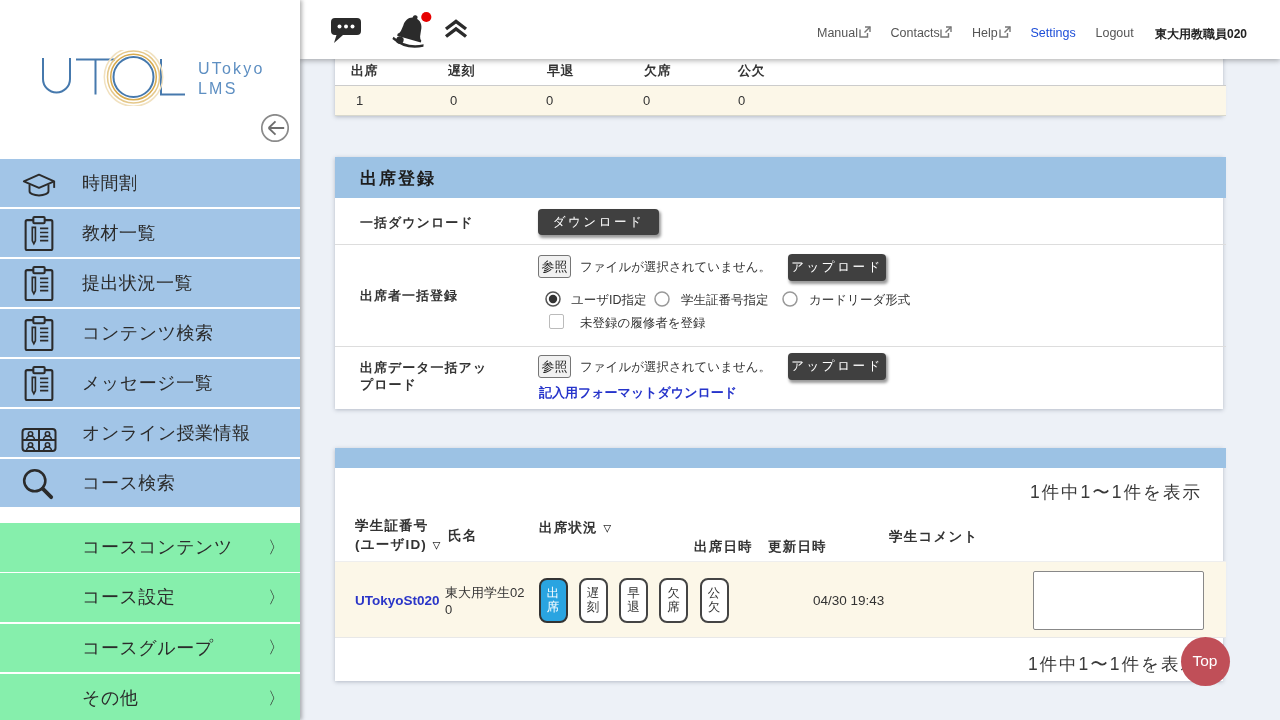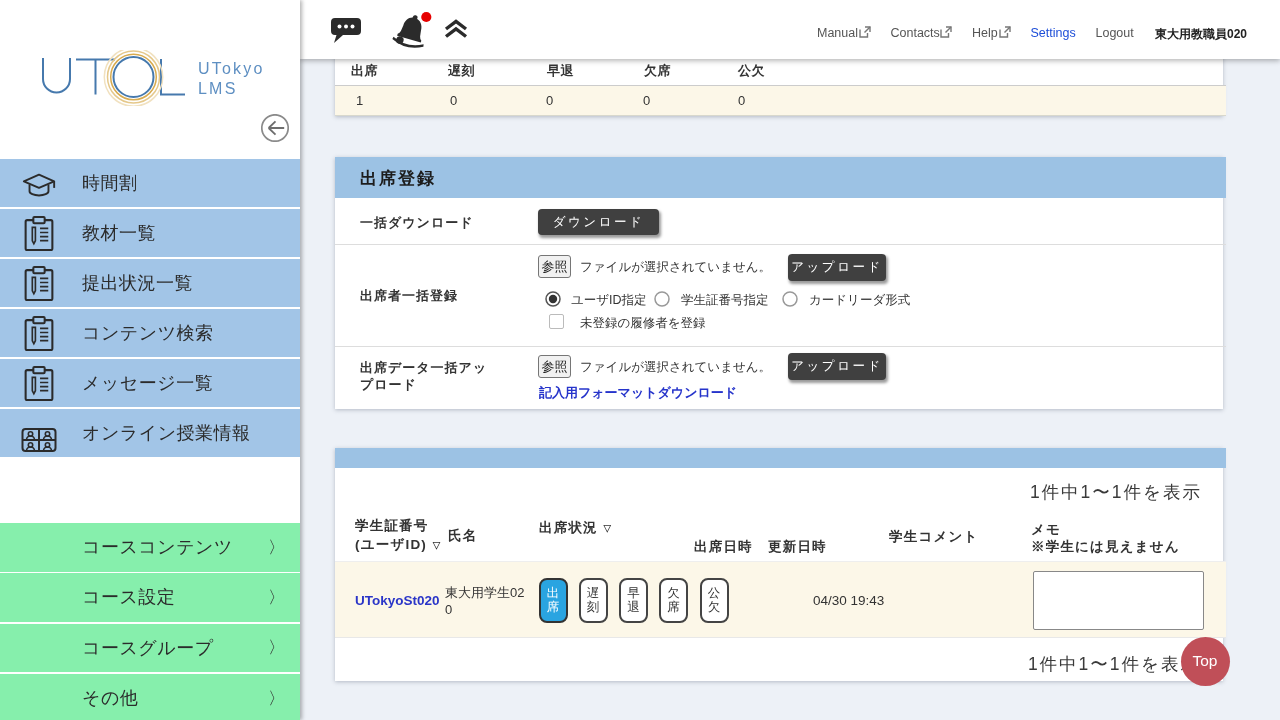--- a/index.html
+++ b/index.html
@@ -76,21 +76,20 @@
 <div class="panel" style="top:448px; height:233px;">
   <div class="abs bhead" style="left:0; top:0; width:891px; height:20px;"></div>
   <div class="abs" style="right:21px; top:31.5px; font-size:17.5px; letter-spacing:2px; color:#3a3a3a;">1件中1〜1件を表示</div>
 
   <div class="hdr3" style="left:20px; top:69px; line-height:18.5px;">学生証番号<br>(ユーザID) <span style="font-size:9px;">▽</span></div>
   <div class="hdr3" style="left:113px; top:79px;">氏名</div>
   <div class="hdr3" style="left:204px; top:71px;">出席状況 <span style="font-size:9px;">▽</span></div>
   <div class="hdr3" style="left:359px; top:90px;">出席日時</div>
   <div class="hdr3" style="left:433px; top:90px;">更新日時</div>
   <div class="hdr3" style="left:554px; top:80px;">学生コメント</div>
-  <div class="hdr3" style="left:696px; top:74px; line-height:16.5px;">メモ<br>※学生には見えません</div>
 
   <div class="abs" style="left:0; top:113px; width:891px; height:77px; background:#fcf7e8; border-top:1px solid #eee; border-bottom:1px solid #e8e8e8;"></div>
   <div class="abs" style="left:20px; top:145px; font-size:13.5px; font-weight:bold; color:#2a35c8;">UTokyoSt020</div>
   <div class="abs" style="left:110px; top:136px; width:84px; font-size:13px; line-height:17px; word-break:break-all;">東大用学生020</div>
 
   <div class="abs vline" style="left:203.5px; top:130px; width:29px; height:44.5px; background:#2aa4e1; border:2px solid #333; border-radius:8px; color:#fff; font-size:12.5px; line-height:14.5px; justify-content:center; text-align:center;">出<br>席</div>
   <div class="abs vline" style="left:243.5px; top:130px; width:29px; height:44.5px; background:#fff; border:2px solid #444; border-radius:8px; color:#333; font-size:12.5px; line-height:14.5px; justify-content:center; text-align:center;">遅<br>刻</div>
   <div class="abs vline" style="left:284px; top:130px; width:29px; height:44.5px; background:#fff; border:2px solid #444; border-radius:8px; color:#333; font-size:12.5px; line-height:14.5px; justify-content:center; text-align:center;">早<br>退</div>
   <div class="abs vline" style="left:324px; top:130px; width:29px; height:44.5px; background:#fff; border:2px solid #444; border-radius:8px; color:#333; font-size:12.5px; line-height:14.5px; justify-content:center; text-align:center;">欠<br>席</div>
   <div class="abs vline" style="left:364.5px; top:130px; width:29px; height:44.5px; background:#fff; border:2px solid #444; border-radius:8px; color:#333; font-size:12.5px; line-height:14.5px; justify-content:center; text-align:center;">公<br>欠</div>
@@ -241,20 +240,27 @@
       <circle cx="26.5" cy="6.5" r="2.2"></circle>
           <path d="M22.5 12.5 a4 4 0 0 1 8 0"></path>
       <circle cx="9.5" cy="17.5" r="2.2"></circle>
           <path d="M5.5 23.5 a4 4 0 0 1 8 0"></path>
       <circle cx="26.5" cy="17.5" r="2.2"></circle>
           <path d="M22.5 23.5 a4 4 0 0 1 8 0"></path>
     </g>
   </svg>
       <span class="mt">オンライン授業情報</span>
     </div>
+  <div class="abs menu-b" style="top:459px;">
+      <svg class="mi" style="top:8px;" width="34" height="34" viewBox="0 0 34 34">
+    <circle cx="13" cy="13" r="10" fill="none" stroke="#2b2b2b" stroke-width="2.4"></circle>
+    <path d="M20.5 20.5 L28.5 28.5" stroke="#2b2b2b" stroke-width="3.6" stroke-linecap="round"></path>
+  </svg>
+      <span class="mt">コース検索</span>
+    </div>
 
   <div class="abs menu-g" style="top:523px;">
       <span class="mt">コースコンテンツ</span>
       <span class="chv">〉</span>
     </div>
   <div class="abs menu-g" style="top:573px;">
       <span class="mt">コース設定</span>
       <span class="chv">〉</span>
     </div>
   <div class="abs menu-g" style="top:623.5px;">

